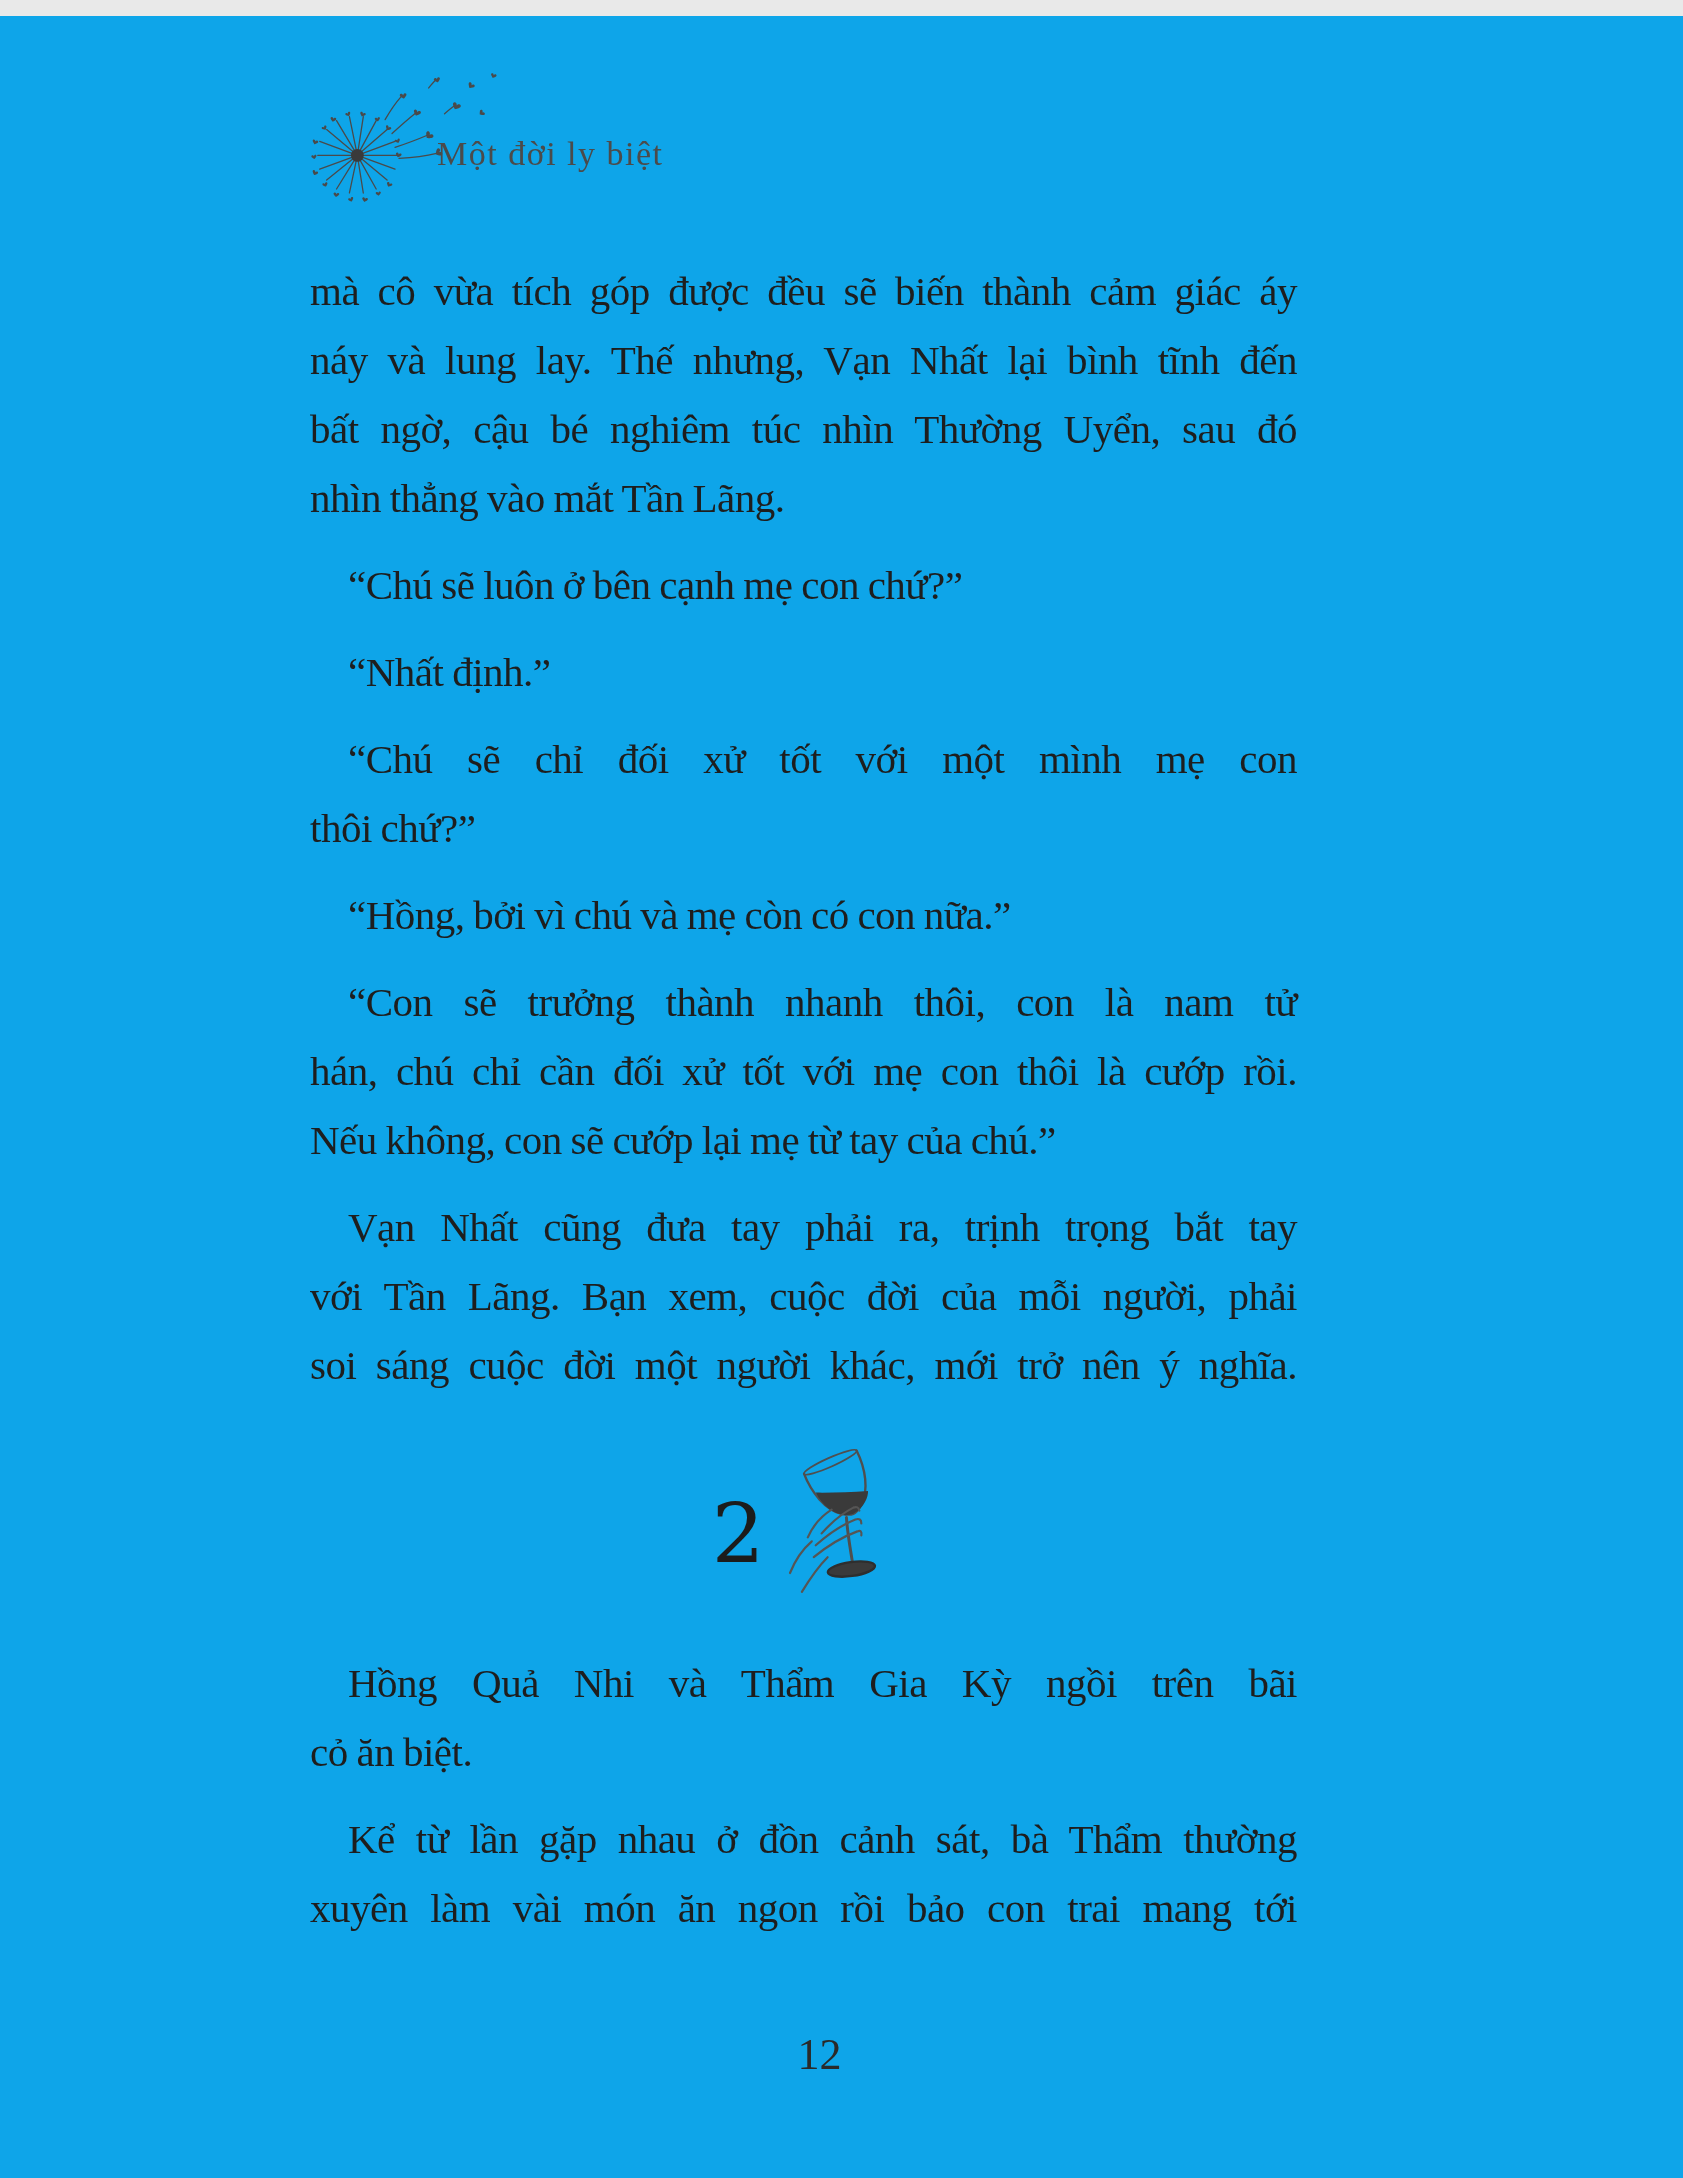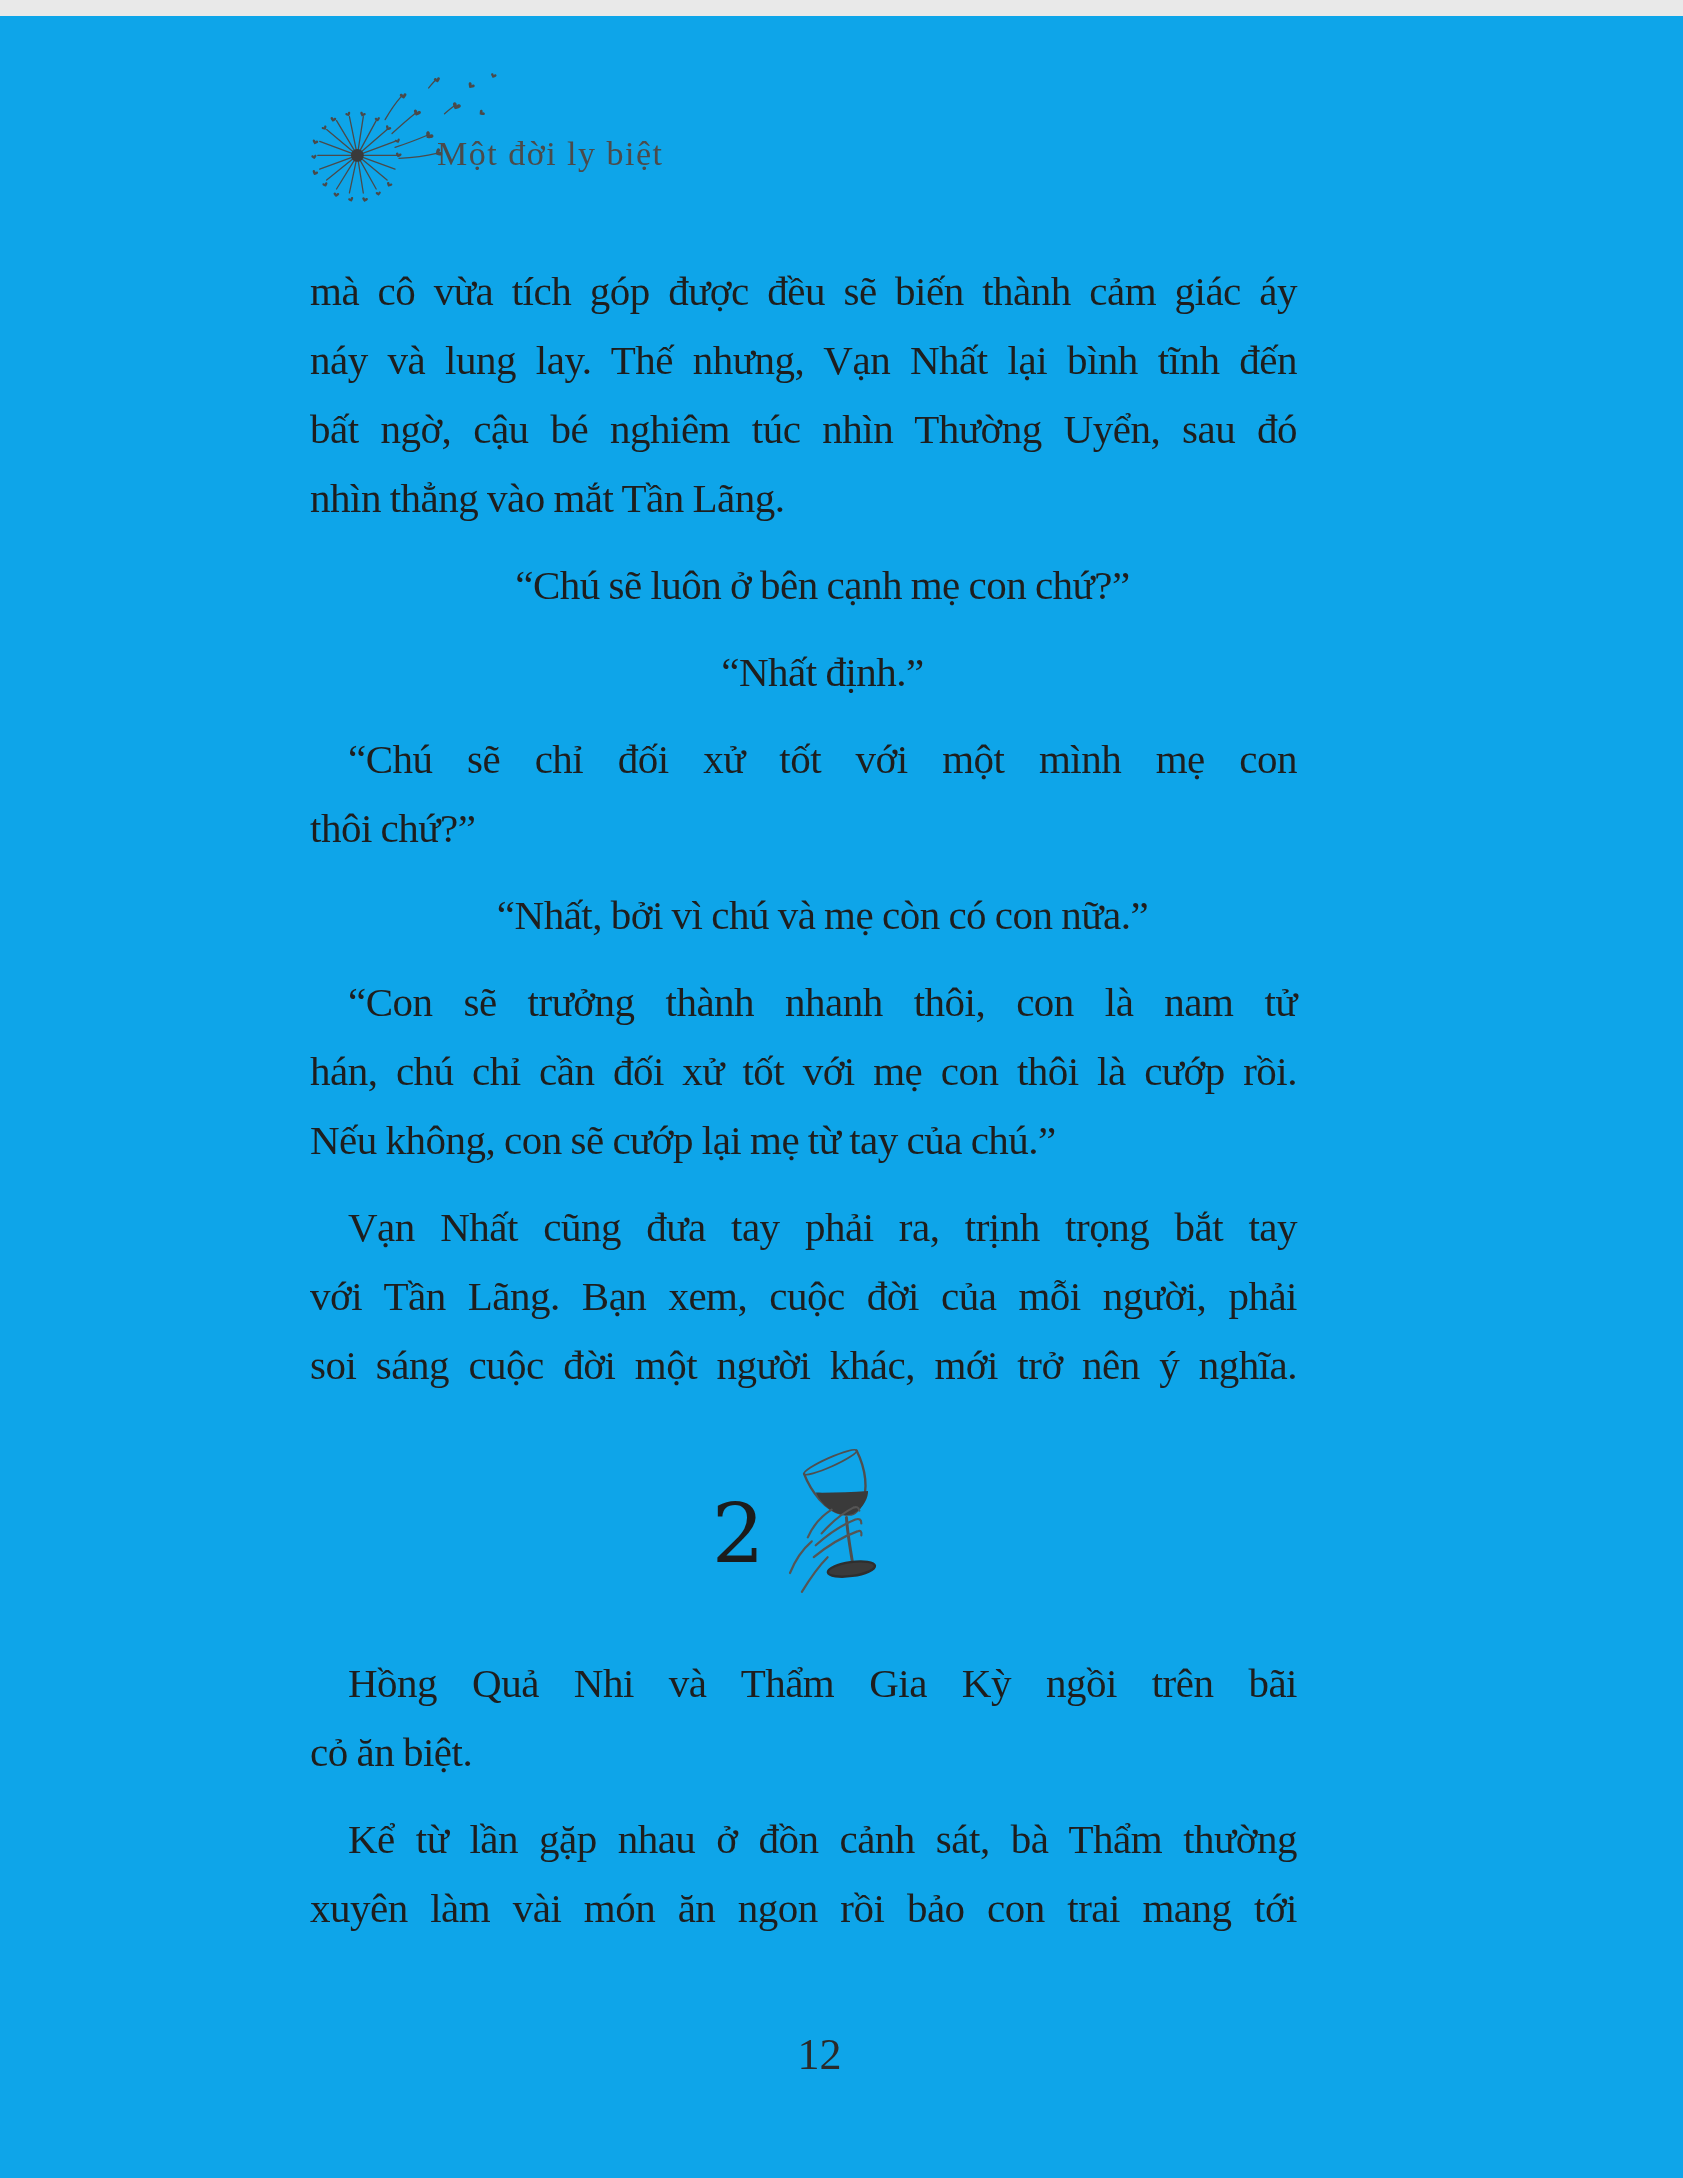--- a/index.html
+++ b/index.html
@@ -13,21 +13,21 @@
     position:absolute;left:437px;top:119px;
     font-size:34px;letter-spacing:1.5px;color:#4b4b4b;white-space:nowrap;
   }
   .content{
     position:absolute;left:310px;top:241px;width:987px;
     font-size:41px;letter-spacing:-0.5px;word-spacing:-1px;
   }
   .p{margin:0 0 18px 0;}
   .ln{line-height:69px;text-align:left;}
   .ln.j{text-align:justify;text-align-last:justify;}
-  .ind{text-indent:38px;text-align:center;}
+  .ind{text-indent:38px;}
   .divider{
     margin:46px 0 54px 0;height:149px;
     display:flex;align-items:center;justify-content:center;gap:24px;
   }
   .num2{
     font-family:"DejaVu Serif","Liberation Serif",serif;
     font-size:83px;line-height:1;color:#1c1c1c;transform:translateY(14px);
   }
   .glass{width:107px;height:149px;}
   .pageno{
@@ -124,21 +124,21 @@
     <div class="p">
       <div class="ln ind">“Nhất định.”</div>
     </div>
 
     <div class="p">
       <div class="ln j ind">“Chú sẽ chỉ đối xử tốt với một mình mẹ con</div>
       <div class="ln">thôi chứ?”</div>
     </div>
 
     <div class="p">
-      <div class="ln ind">“Nhất, bởi vì chú và mẹ còn có con nữa.”</div>
+      <div class="ln ind">“Hồng, bởi vì chú và mẹ còn có con nữa.”</div>
     </div>
 
     <div class="p">
       <div class="ln j ind">“Con sẽ trưởng thành nhanh thôi, con là nam tử</div>
       <div class="ln j">hán, chú chỉ cần đối xử tốt với mẹ con thôi là cướp rồi.</div>
       <div class="ln">Nếu không, con sẽ cướp lại mẹ từ tay của chú.”</div>
     </div>
 
     <div class="p">
       <div class="ln j ind">Vạn Nhất cũng đưa tay phải ra, trịnh trọng bắt tay</div>

